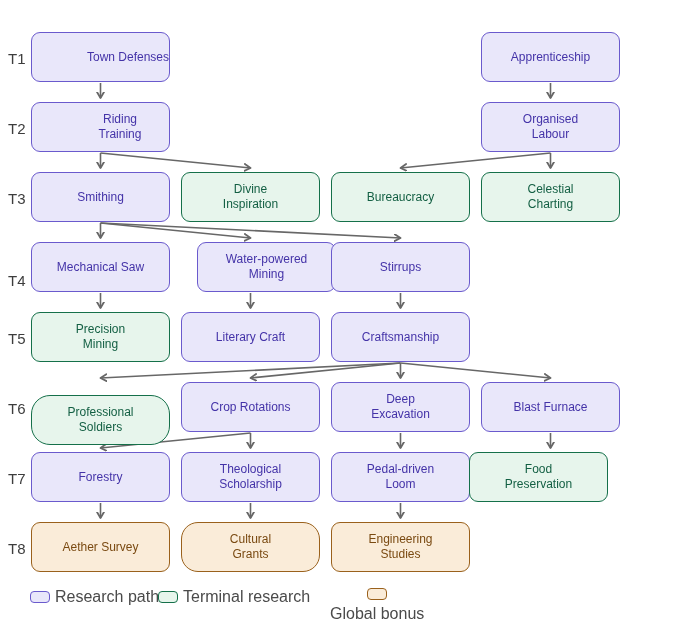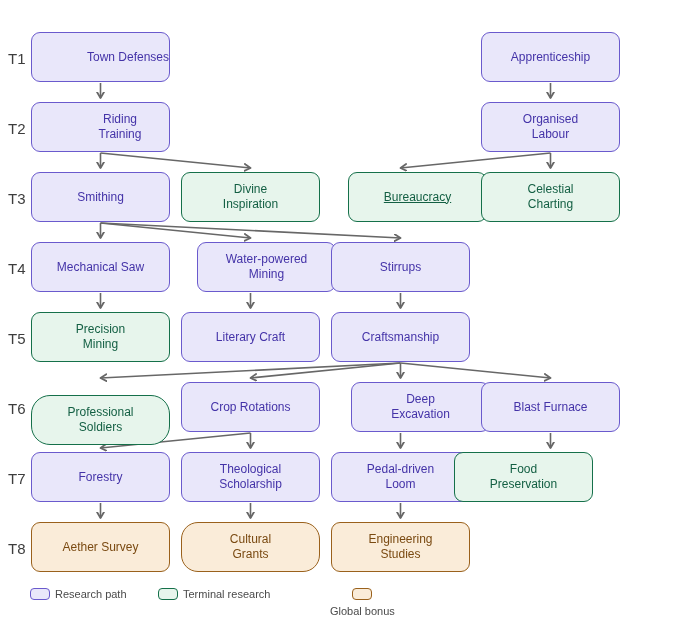--- a/index.html
+++ b/index.html
@@ -18,21 +18,21 @@
   .node.bonus{background:var(--bonus-fill);border:1.4px solid var(--bonus-stroke);color:var(--bonus-text);}
   .tier-label{
     position:absolute;left:8px;width:26px;font-size:15px;color:var(--tier-text);
   }
   .legend{position:absolute;left:0;top:586px;width:680px;height:20px;}
   .legend-item{position:absolute;display:flex;align-items:center;gap:5px;}
   .swatch{width:20px;height:12px;border-radius:4px;box-sizing:border-box;display:inline-block;}
   .sw-path{background:var(--path-fill);border:1.4px solid var(--path-stroke);}
   .sw-terminal{background:var(--terminal-fill);border:1.4px solid var(--terminal-stroke);}
   .sw-bonus{background:var(--bonus-fill);border:1.4px solid var(--bonus-stroke);}
-  .legend-label{font-size:11px;color:var(--legend-text);}
+  .legend-label{font-size:16px;color:var(--legend-text);}
 </style>
 </head>
 <body>
 
 <div id="stage">
 
   <svg id="edges" viewBox="0 0 680 620">
     <defs>
       <marker id="vee" markerUnits="userSpaceOnUse" markerWidth="10" markerHeight="10" refX="6.5" refY="4" orient="auto">
         <path d="M0.5,0.5 L6.5,4 L0.5,7.5" fill="none" stroke-width="1.8" stroke-linecap="round" stroke-linejoin="round" class="vee-path" stroke="#676767"></path>
@@ -62,21 +62,21 @@
         <line x1="100.5" y1="503" x2="100.5" y2="518" stroke="#676767" stroke-width="1.6" marker-end="url(#vee)"></line>
         <line x1="250.5" y1="503" x2="250.5" y2="518" stroke="#676767" stroke-width="1.6" marker-end="url(#vee)"></line>
         <line x1="400.5" y1="503" x2="400.5" y2="518" stroke="#676767" stroke-width="1.6" marker-end="url(#vee)"></line>
       </g>
   </svg>
 
   <div id="tier-labels">
       <div class="tier-label" style="top: 50px;">T1</div>
       <div class="tier-label" style="top: 120px;">T2</div>
       <div class="tier-label" style="top: 190px;">T3</div>
-      <div class="tier-label" style="top: 260px;">T4</div>
+      <div class="tier-label" style="top: 272px;">T4</div>
       <div class="tier-label" style="top: 330px;">T5</div>
       <div class="tier-label" style="top: 400px;">T6</div>
       <div class="tier-label" style="top: 470px;">T7</div>
       <div class="tier-label" style="top: 540px;">T8</div>
     </div>
 
   <div id="nodes">
       <div class="node path" style="left: 31px; top: 32px; align-items: flex-end;">
         <div>Town Defenses</div>
       </div>
@@ -91,21 +91,21 @@
         <div>Organised</div>
         <div>Labour</div>
       </div>
       <div class="node path" style="left: 31px; top: 172px;">
         <div>Smithing</div>
       </div>
       <div class="node terminal" style="left: 181px; top: 172px;">
         <div>Divine</div>
         <div>Inspiration</div>
       </div>
-      <div class="node terminal" style="left: 348px; top: 172px; text-decoration: underline;">
+      <div class="node terminal" style="left: 331px; top: 172px;">
         <div>Bureaucracy</div>
       </div>
       <div class="node terminal" style="left: 481px; top: 172px;">
         <div>Celestial</div>
         <div>Charting</div>
       </div>
       <div class="node path" style="left: 31px; top: 242px;">
         <div>Mechanical Saw</div>
       </div>
       <div class="node path" style="left: 181px; top: 242px; margin-left: 16px;">
@@ -125,39 +125,39 @@
       <div class="node path" style="left: 331px; top: 312px;">
         <div>Craftsmanship</div>
       </div>
       <div class="node terminal" style="left: 31px; top: 395px; border-radius: 19px;">
         <div>Professional</div>
         <div>Soldiers</div>
       </div>
       <div class="node path" style="left: 181px; top: 382px;">
         <div>Crop Rotations</div>
       </div>
-      <div class="node path" style="left: 331px; top: 382px; margin-left: 20px;">
+      <div class="node path" style="left: 331px; top: 382px;">
         <div>Deep</div>
         <div>Excavation</div>
       </div>
       <div class="node path" style="left: 481px; top: 382px;">
         <div>Blast Furnace</div>
       </div>
       <div class="node path" style="left: 31px; top: 452px;">
         <div>Forestry</div>
       </div>
       <div class="node path" style="left: 181px; top: 452px;">
         <div>Theological</div>
         <div>Scholarship</div>
       </div>
       <div class="node path" style="left: 331px; top: 452px;">
         <div>Pedal-driven</div>
         <div>Loom</div>
       </div>
-      <div class="node terminal" style="left: 454px; top: 452px;">
+      <div class="node terminal" style="left: 469px; top: 452px;">
         <div>Food</div>
         <div>Preservation</div>
       </div>
       <div class="node bonus" style="left: 31px; top: 522px;">
         <div>Aether Survey</div>
       </div>
       <div class="node bonus" style="left: 181px; top: 522px; border-radius: 17px;">
         <div>Cultural</div>
         <div>Grants</div>
       </div>

